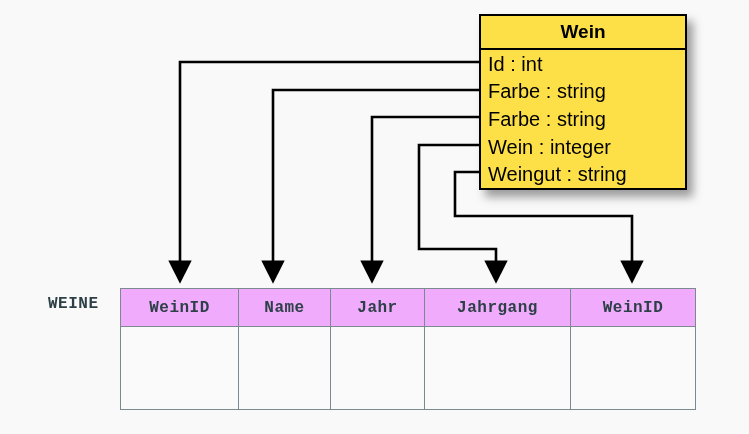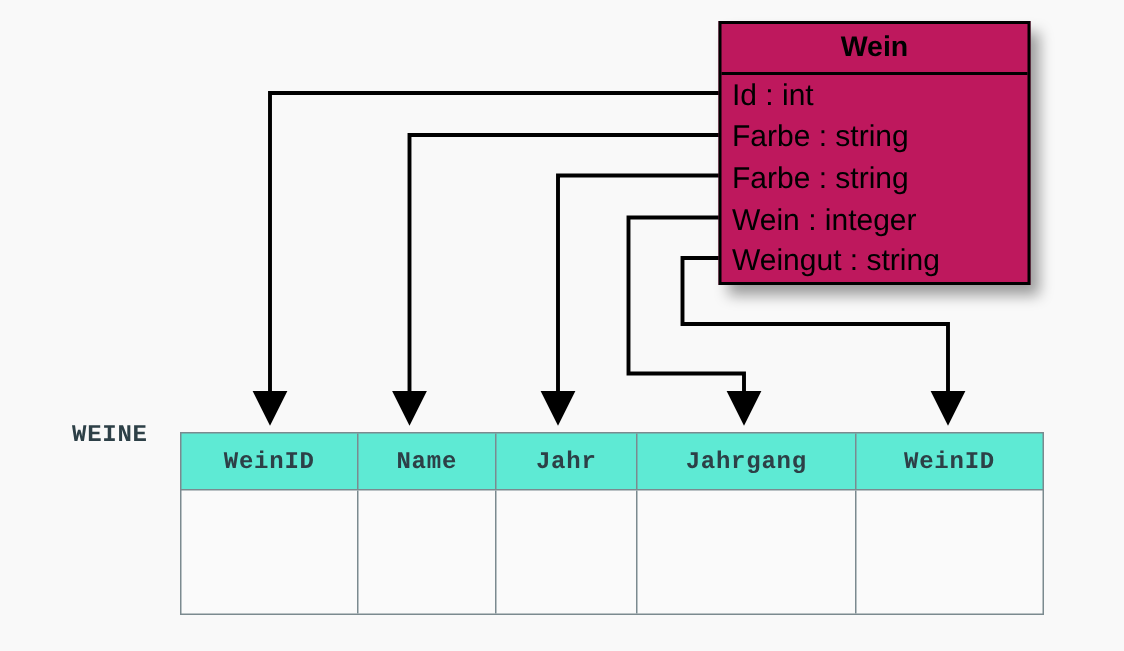--- a/index.html
+++ b/index.html
@@ -27,21 +27,21 @@
     width: 749px;
     height: 434px;
   }
 
   
   .uml-class {
     position: absolute;
     left: 479px;
     top: 14px;
     width: 208px;
-    background: #be185d;
+    background: #fde047;
     border: 2px solid #000000;
     box-shadow: 6px 7px 9px rgba(0,0,0,0.38);
     box-sizing: border-box;
   }
   .uml-title {
     text-align: center;
     font-size: 19px;
     font-weight: bold;
     color: #000;
     line-height: 1;
@@ -59,36 +59,36 @@
     display: flex;
     align-items: center;
     padding-left: 7px;
     white-space: nowrap;
   }
 
   
   .table-label {
     position: absolute;
     left: 48px;
-    top: 281px;
+    top: 295px;
     font-family: "Liberation Mono", monospace;
     font-size: 16px;
     font-weight: bold;
     color: #2d4047;
     letter-spacing: 0.5px;
   }
   .table-header {
     position: absolute;
     left: 120px;
     top: 288px;
     height: 40px;
     display: flex;
     border: 1px solid #7b8a8f;
     box-sizing: border-box;
-    background: #5eead4;
+    background: #f0abfc;
   }
   .table-body {
     position: absolute;
     left: 120px;
     top: 326px;
     height: 84px;
     display: flex;
     border: 1px solid #7b8a8f;
     box-sizing: border-box;
     background: #fafafa;

